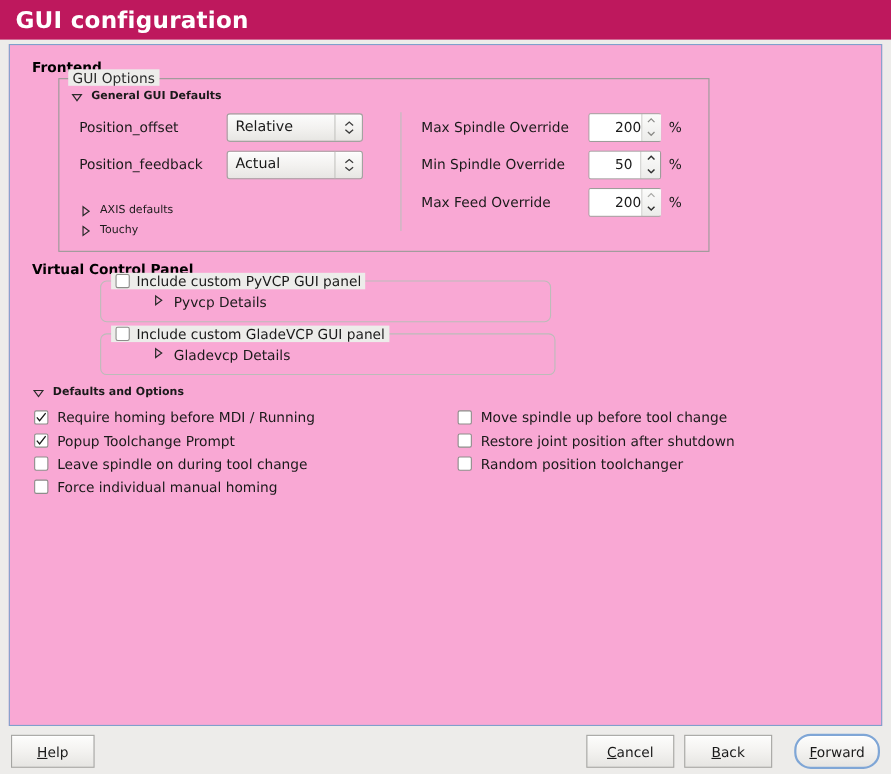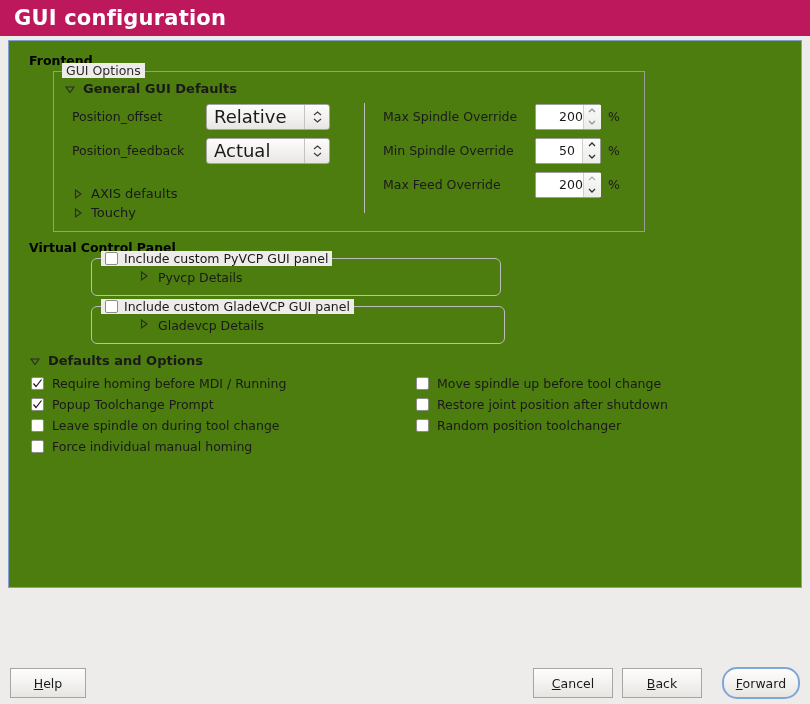--- a/index.html
+++ b/index.html
@@ -32,24 +32,24 @@
     font-weight: bold;
     letter-spacing: 0.2px;
   }
 
   
   .content {
     position: absolute;
     left: 8px;
     top: 40px;
     width: 794px;
-    height: 548px;
+    height: 620px;
     box-sizing: border-box;
     border: 1px solid #7fa0cc;
-    background: #4d7c0f;
+    background: #f9a8d4;
     padding: 6px 10px;
   }
 
   .section-heading {
     font-weight: bold;
     font-size: 12.5px;
     color: #000;
     margin: 6px 0 3px 10px;
   }
 
@@ -80,21 +80,21 @@
     line-height: 1;
   }
   .tri {
     width: 12px;
     height: 12px;
     display: inline-block;
     position: relative;
     flex: 0 0 auto;
   }
   .tri svg { display: block; }
-  .expander-label { font-size: 13px; }
+  .expander-label { font-size: 10px; }
   .expander-label.bold { font-weight: bold; }
 
   
   .gui-cols {
     display: flex;
     margin-top: 8px;
   }
   .col-left {
     width: 300px;
     flex: 0 0 auto;
@@ -135,21 +135,21 @@
     border: 1px solid #a3a3a0;
     border-radius: 3px;
     background: linear-gradient(to bottom, #fcfcfc 0%, #f2f1ef 55%, #e7e6e3 100%);
     display: flex;
     align-items: center;
     position: relative;
     box-shadow: 0 1px 0 rgba(255,255,255,0.8) inset;
   }
   .combo .combo-text {
     padding-left: 7px;
-    font-size: 18px;
+    font-size: 13px;
     flex: 1 1 auto;
     white-space: nowrap;
     overflow: hidden;
   }
   .combo .combo-arrow {
     width: 24px;
     height: 100%;
     border-left: 1px solid #c4c3c0;
     display: flex;
     flex-direction: column;

